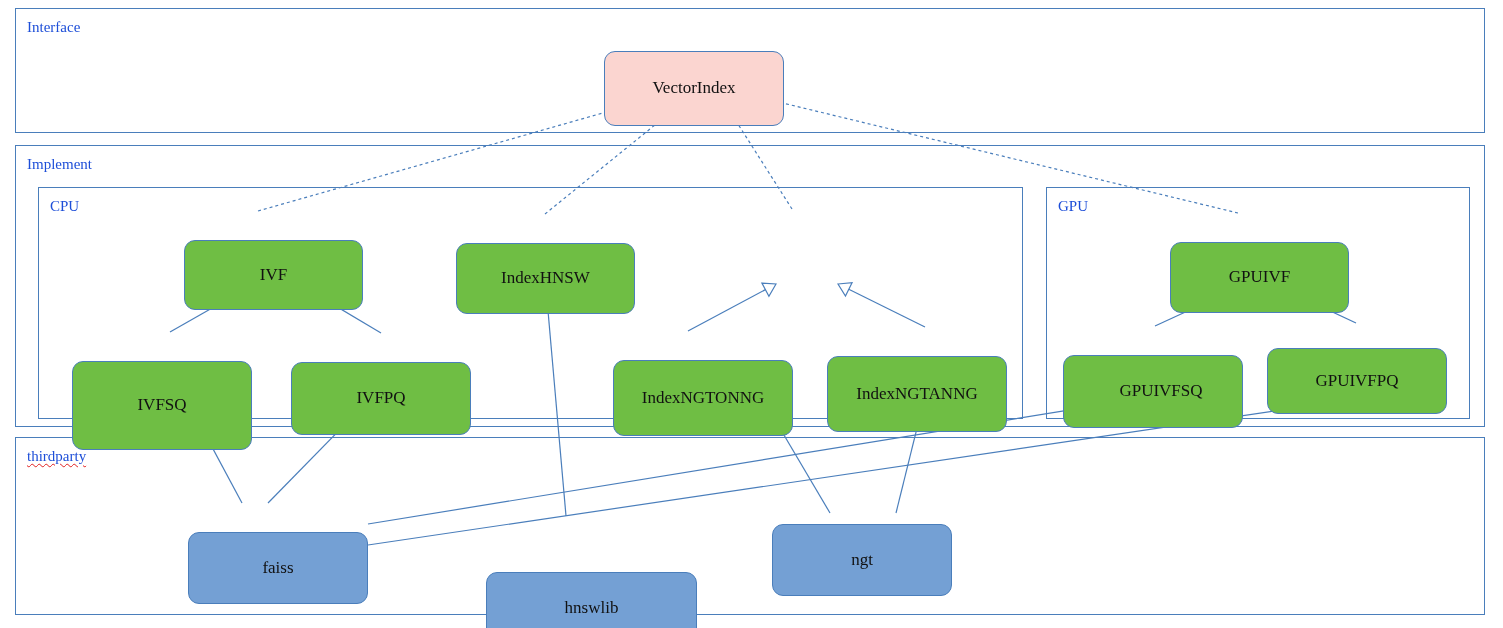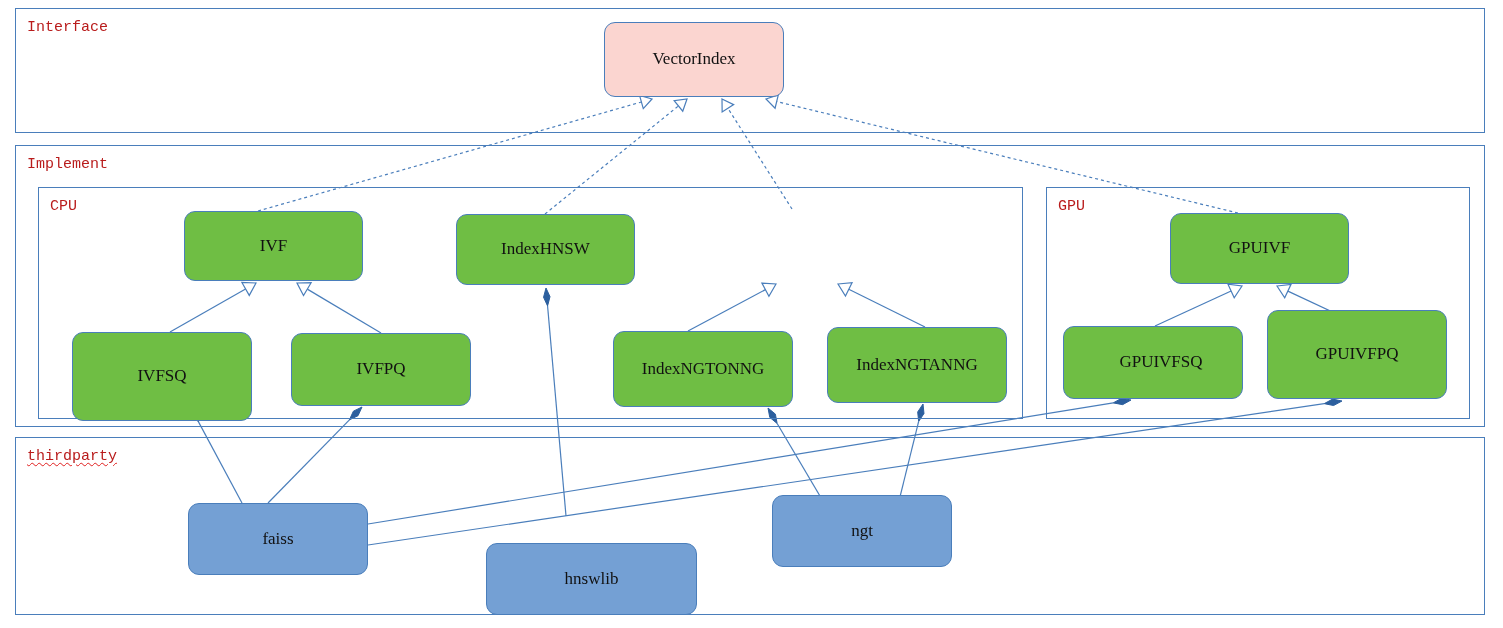--- a/index.html
+++ b/index.html
@@ -17,23 +17,23 @@
   }
   
   .pkg {
     position: absolute;
     border: 1px solid #4a7ebb;
     background: transparent;
     box-sizing: border-box;
   }
   .pkg-label {
     position: absolute;
-    font-family: Liberation Mono, monospace;
+    font-family: Liberation Serif, serif;
     font-size: 15px;
-    color: #b91c1c;
+    color: #1d4ed8;
     white-space: nowrap;
     line-height: 1;
   }
   .pkg-label.misspelled {
     text-decoration: underline;
     text-decoration-style: wavy;
     text-decoration-color: #e02020;
     text-decoration-thickness: 1px;
     text-underline-offset: 2px;
   }
@@ -45,20 +45,21 @@
     border: 1px solid #4a7ebb;
     display: flex;
     align-items: center;
     justify-content: center;
     font-family: "Liberation Serif", serif;
     font-size: 17px;
     color: #111111;
     text-align: center;
     line-height: 1.1;
     z-index: 4;
+    margin-top: 29px;
   }
   .node.iface  { background: #fbd5d0; border-color: #4a7ebb; }
   .node.impl   { background: #6fbe44; border-color: #4a7ebb; }
   .node.thirdp { background: #74a0d4; border-color: #4a7ebb; }
   
   #edges {
     position: absolute;
     left: 0; top: 0;
     width: 1503px;
     height: 628px;
@@ -119,21 +120,21 @@
     </div><div class="node impl" style="left: 72px; top: 332px; width: 180px; height: 89px;">
       <span>IVFSQ</span>
     </div><div class="node impl" style="left: 291px; top: 333px; width: 180px; height: 73px;">
       <span>IVFPQ</span>
     </div><div class="node impl" style="left: 613px; top: 331px; width: 180px; height: 76px;">
       <span>IndexNGTONNG</span>
     </div><div class="node impl" style="left: 827px; top: 327px; width: 180px; height: 76px;">
       <span>IndexNGTANNG</span>
     </div><div class="node impl" style="left: 1063px; top: 326px; width: 180px; height: 73px; padding-left: 16px;">
       <span>GPUIVFSQ</span>
-    </div><div class="node impl" style="left: 1267px; top: 310px; width: 180px; height: 89px;">
+    </div><div class="node impl" style="left: 1267px; top: 319px; width: 180px; height: 66px;">
       <span>GPUIVFPQ</span>
     </div><div class="node thirdp" style="left: 188px; top: 503px; width: 180px; height: 72px;">
       <span>faiss</span>
     </div><div class="node thirdp" style="left: 486px; top: 543px; width: 211px; height: 72px;">
       <span>hnswlib</span>
     </div><div class="node thirdp" style="left: 772px; top: 495px; width: 180px; height: 72px;">
       <span>ngt</span>
     </div></div>
 
 </body></html>

